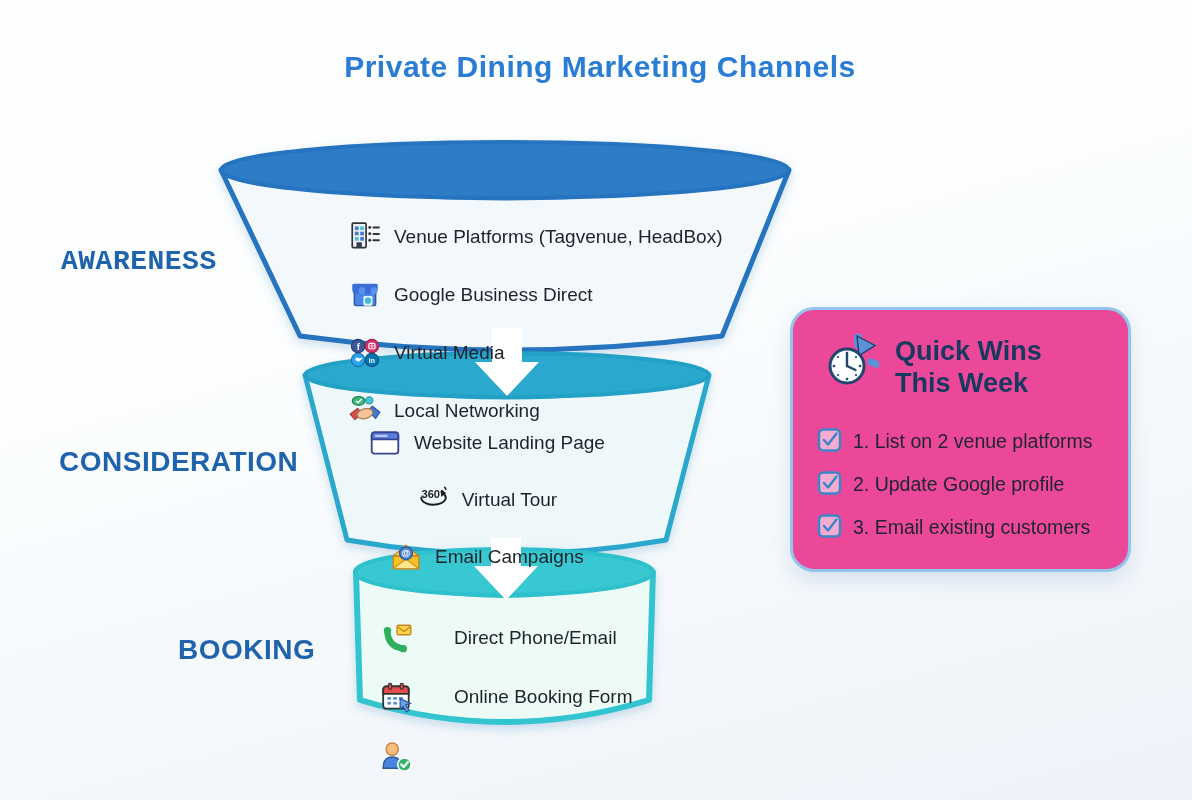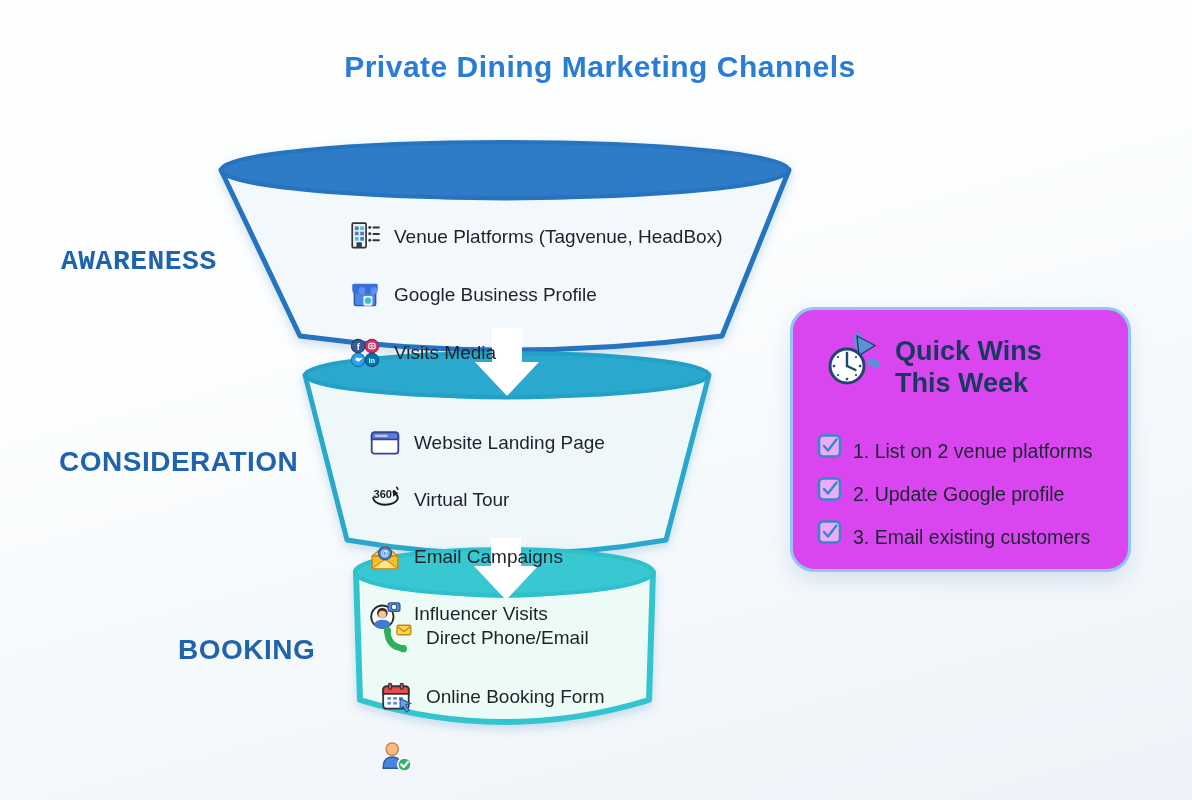--- a/index.html
+++ b/index.html
@@ -22,34 +22,34 @@
   #label-awareness     { left:61px;  top:246px;font-family:Liberation Mono, monospace; }
   #label-consideration { left:59px;  top:446px; }
   #label-booking       { left:178px; top:634px; }
   .item-list { position:absolute; }
   .f-row { display:flex; align-items:center;margin-top:24px; }
   .f-row .icn { width:38px; display:flex; justify-content:center; align-items:center; flex:0 0 38px; }
   .f-row .lbl { font-size:19px; color:#1f2329; white-space:nowrap; padding-left:10px; }
   #list-awareness     { left:346px; top:196px; }
   #list-awareness .f-row { height:34px; }
   #list-consideration { left:366px; top:402px; }
-  #list-consideration .f-row { height:33px; }
+  #list-consideration .f-row { height:33px;justify-content:center; }
   #list-booking       { left:378px; top:596px; }
-  #list-booking .f-row { height:35px; }
+  #list-booking .f-row { height:35px;gap:28px; }
 
   .qw-panel {
     position:absolute; left:790px; top:307px; width:341px; height:265px;
-    background:#d946ef; border:3px solid #93c4ec; border-radius:24px;
+    background:#ec4899; border:3px solid #93c4ec; border-radius:24px;
     box-shadow:0 8px 20px rgba(70,120,180,0.18);
     padding:24px 20px 0 24px;
   }
   .qw-header { display:flex; align-items:center; gap:16px; }
   .qw-title { font-size:27px; font-weight:bold; color:#18395f; line-height:1.2; }
   .qw-list { margin-top:20px; }
-  .qw-row { display:flex; align-items:flex-end; height:43px; }
+  .qw-row { display:flex; align-items:center; height:43px; }
   .qw-row .lbl { font-size:19.5px; color:#1d2530; padding-left:10px; white-space:nowrap; }
 </style>
 </head>
 <body>
 
 <svg class="funnel-svg" width="1192" height="800" viewBox="0 0 1192 800">
   <defs>
     <filter id="fshadow" x="-20%" y="-20%" width="140%" height="140%">
       <feDropShadow dx="0" dy="4" stdDeviation="5" flood-color="#2a6ea8" flood-opacity="0.22"></feDropShadow>
     </filter>
@@ -108,38 +108,51 @@
         <rect x="6" y="12" width="20" height="14" rx="1.5" fill="#4a86e8" stroke="#2c5aa0" stroke-width="1.4"></rect>
         <rect x="4" y="5.5" width="24" height="6.5" rx="1.5" fill="#3b6fd4"></rect>
         <circle cx="7.5" cy="12" r="3.2" fill="#3b6fd4"></circle>
           <circle cx="13.2" cy="12" r="3.2" fill="#5b8ff0"></circle>
         <circle cx="18.9" cy="12" r="3.2" fill="#3b6fd4"></circle>
           <circle cx="24.6" cy="12" r="3.2" fill="#5b8ff0"></circle>
         <rect x="14.5" y="17" width="8.5" height="9" rx="1" fill="#e8f1fd"></rect>
         <circle cx="18.8" cy="21.3" r="3" fill="#3bbcd4"></circle>
       </svg>
     </span>
-    <span class="lbl">Google Business Profile</span>
+    <span class="lbl">Google Business Direct</span>
   </div>
   <div class="f-row">
     <span class="icn">
       <svg width="34" height="34" viewBox="0 0 32 32">
         <circle cx="9.5" cy="9.5" r="6.3" fill="#3b5998" stroke="#223a66" stroke-width="1"></circle>
         <text x="9.7" y="13" text-anchor="middle" font-size="9" font-weight="bold" fill="#fff">f</text>
         <circle cx="22.5" cy="9.5" r="6.3" fill="#d6336c" stroke="#9c1f4c" stroke-width="1"></circle>
         <rect x="19.6" y="7" width="5.8" height="5" rx="1.2" fill="none" stroke="#fff" stroke-width="1.1"></rect>
         <circle cx="22.5" cy="9.5" r="1.1" fill="none" stroke="#fff" stroke-width="0.9"></circle>
         <circle cx="9.5" cy="22.5" r="6.3" fill="#2aa3ef" stroke="#1b6fa8" stroke-width="1"></circle>
         <circle cx="8.7" cy="22" r="1.7" fill="#fff"></circle>
           <polygon points="8.7,21.2 14,20.4 9.8,24.8" fill="#fff"></polygon>
         <circle cx="22.5" cy="22.5" r="6.3" fill="#0077b5" stroke="#0a4f77" stroke-width="1"></circle>
         <text x="22.5" y="25" text-anchor="middle" font-size="6.5" font-weight="bold" fill="#fff">in</text>
       </svg>
     </span>
-    <span class="lbl">Visits Media</span>
+    <span class="lbl">Virtual Media</span>
+  </div>
+  <div class="f-row">
+    <span class="icn">
+      <svg width="34" height="34" viewBox="0 0 32 32">
+        <ellipse cx="10" cy="6.5" rx="6" ry="4.2" fill="#3cb878" stroke="#1f7a4d" stroke-width="1"></ellipse>
+        <polyline points="7.5,6.5 9.5,8.2 12.8,4.8" fill="none" stroke="#fff" stroke-width="1.3"></polyline>
+        <circle cx="20" cy="6" r="3.4" fill="#49c3d6" stroke="#2a93a6" stroke-width="1"></circle>
+        <polygon points="2,19 9,13.5 13.5,18 6.5,24" fill="#d94f4f" stroke="#9c2f2f" stroke-width="1"></polygon>
+        <polygon points="30,17 23,11.5 18.5,16 26,23" fill="#3b78d8" stroke="#27529c" stroke-width="1"></polygon>
+        <ellipse cx="16" cy="18.5" rx="7.5" ry="4.6" fill="#f5c49e" stroke="#b07a4a" stroke-width="1.2" transform="rotate(-14 16 18.5)"></ellipse>
+      </svg>
+    </span>
+    <span class="lbl">Local Networking</span>
   </div>
 </div>
 
 <div id="list-consideration" class="item-list">
   <div class="f-row">
     <span class="icn">
       <svg width="34" height="34" viewBox="0 0 32 32">
         <rect x="3.5" y="6" width="25" height="20" rx="2.5" fill="#ffffff" stroke="#36448f" stroke-width="1.7"></rect>
         <path d="M3.5,12.5 h25 v-4 a2.5 2.5 0 0 0 -2.5 -2.5 h-20 a2.5 2.5 0 0 0 -2.5 2.5 Z" fill="#5b7de0" stroke="#36448f" stroke-width="1.7"></path>
         <rect x="6.5" y="8.3" width="12" height="2" rx="1" fill="#b9c9f2"></rect>
@@ -162,33 +175,20 @@
     <span class="icn">
       <svg width="34" height="34" viewBox="0 0 32 32">
         <polygon points="4,15 16,5 28,15" fill="#fcd34d" stroke="#c8871c" stroke-width="1.3"></polygon>
         <rect x="4" y="15" width="24" height="12" rx="1.5" fill="#fbbf24" stroke="#c8871c" stroke-width="1.3"></rect>
         <polygon points="4,27 16,18 28,27" fill="#fde68a" stroke="#c8871c" stroke-width="1"></polygon>
         <circle cx="16" cy="12.5" r="6" fill="#5b8fd8" stroke="#2c5aa0" stroke-width="1.4"></circle>
         <text x="16" y="15.5" text-anchor="middle" font-size="8" font-weight="bold" fill="#fff">@</text>
       </svg>
     </span>
     <span class="lbl">Email Campaigns</span>
-  </div>
-  <div class="f-row">
-    <span class="icn">
-      <svg width="34" height="34" viewBox="0 0 32 32">
-        <circle cx="13.5" cy="18.5" r="10.5" fill="#ffffff" stroke="#2b2b2b" stroke-width="1.7"></circle>
-        <circle cx="13.5" cy="15" r="5" fill="#4a3021"></circle>
-        <circle cx="13.5" cy="16.5" r="3.6" fill="#f3c29e"></circle>
-        <ellipse cx="13.5" cy="25.5" rx="7.5" ry="4.2" fill="#3f7ad6"></ellipse>
-        <rect x="19" y="5.5" width="11" height="8" rx="2" fill="#5b8fd8" stroke="#2c5aa0" stroke-width="1.3"></rect>
-        <circle cx="24.5" cy="9.5" r="2.6" fill="#fff" stroke="#2c5aa0" stroke-width="1"></circle>
-      </svg>
-    </span>
-    <span class="lbl">Influencer Visits</span>
   </div>
 </div>
 
 <div id="list-booking" class="item-list">
   <div class="f-row">
     <span class="icn">
       <svg width="34" height="34" viewBox="0 0 32 32">
         <path d="M7,9 Q7,24 22,26" fill="none" stroke="#2fae5b" stroke-width="6" stroke-linecap="round"></path>
         <circle cx="7" cy="9" r="3.4" fill="#2fae5b"></circle>
           <circle cx="22" cy="26" r="3.4" fill="#2fae5b"></circle>

